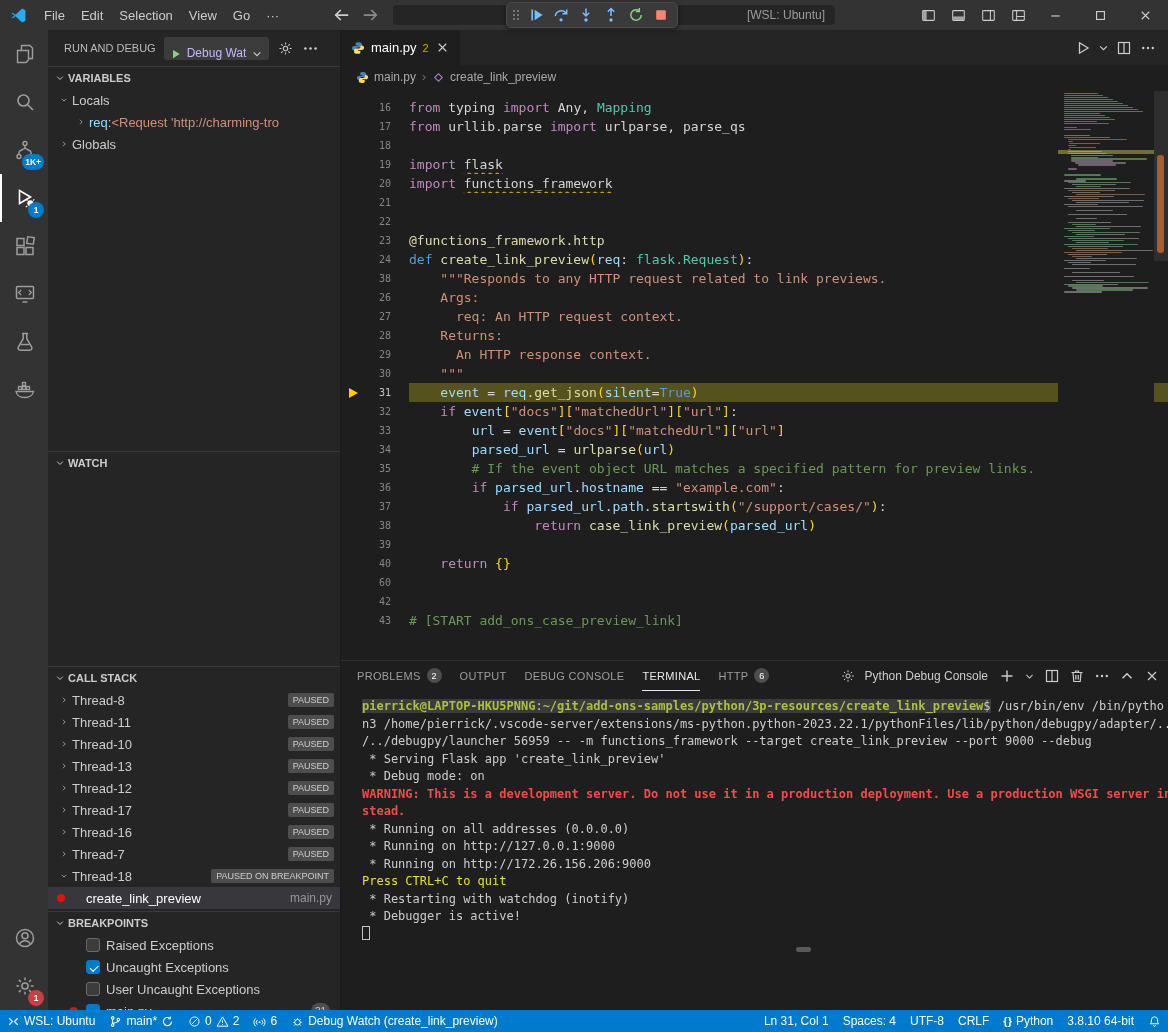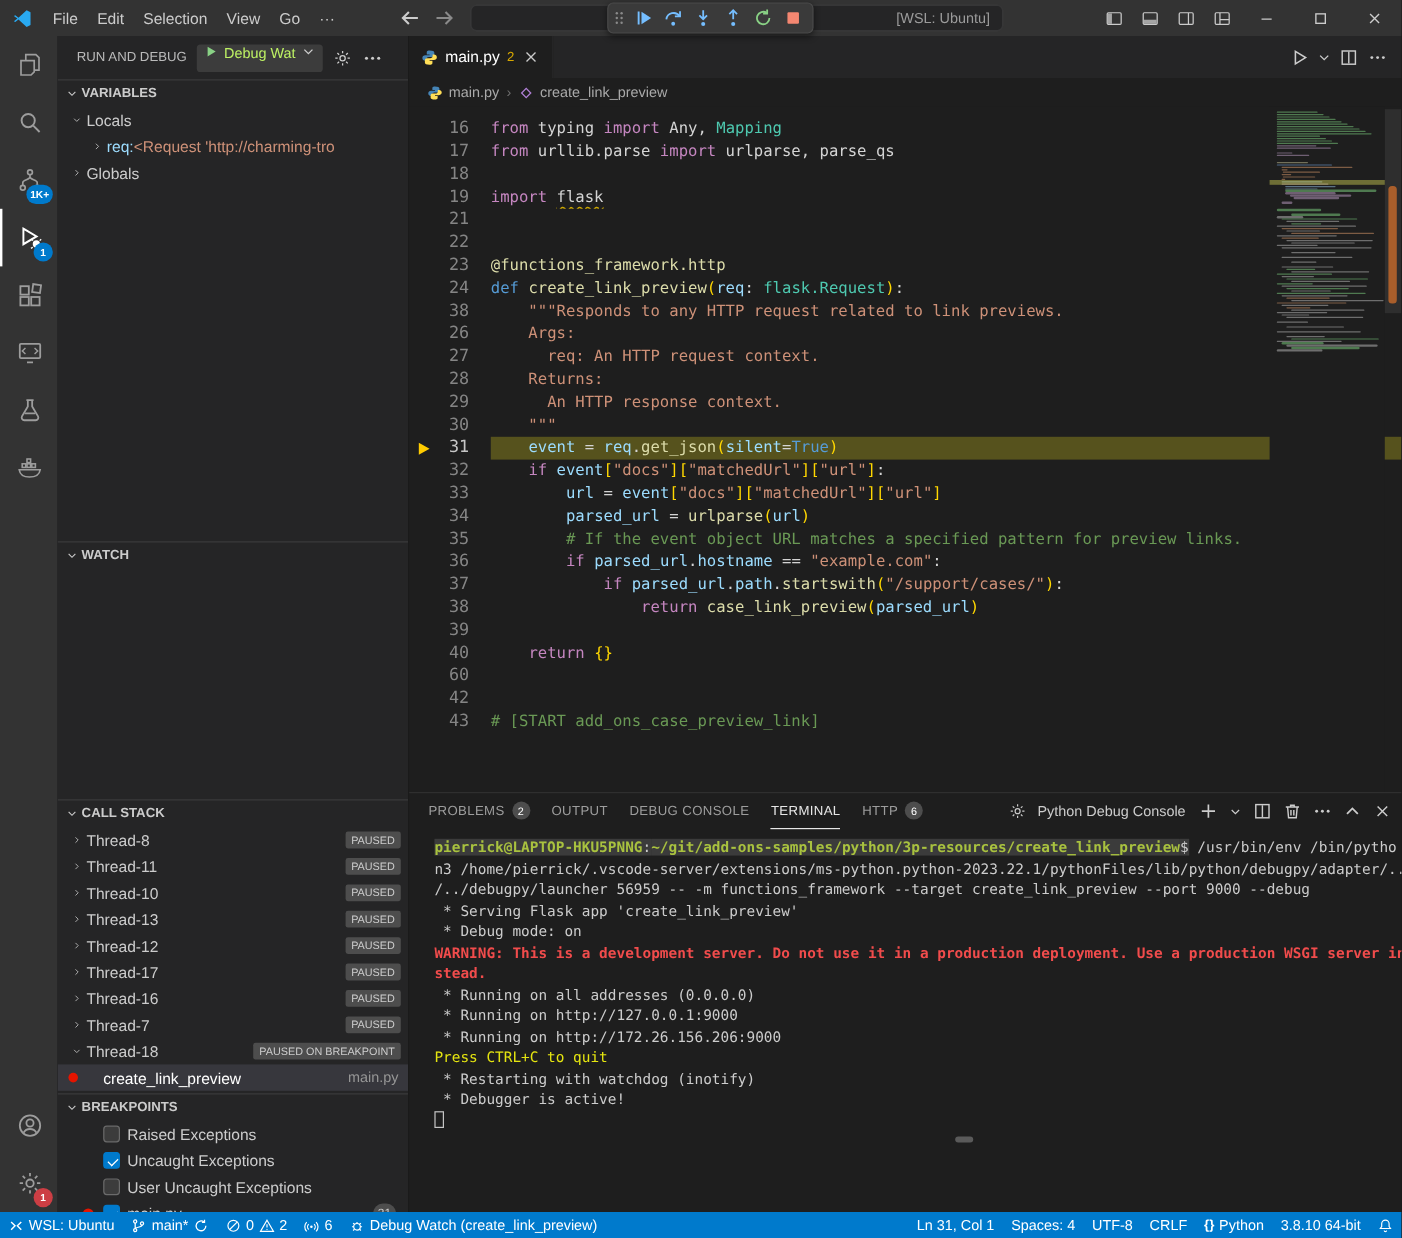--- a/index.html
+++ b/index.html
@@ -33,21 +33,21 @@
 #ab-bottom{margin-top:auto;display:flex;flex-direction:column}
 .ab-item{height:48px;position:relative;display:flex;align-items:center;justify-content:center;color:#9d9d9d;border-left:2px solid transparent}
 .ab-item.active{color:#fff;border-left-color:#fff}
 .ab-icon{width:24px;height:24px;display:inline-flex}
 .ab-badge{position:absolute;right:4px;bottom:4px;min-width:16px;height:16px;border-radius:9px;background:#007acc;color:#fff;font-size:8.5px;display:flex;align-items:center;justify-content:center;padding:0 3px;font-weight:bold}
 .ab-badge.red{background:#cc3e44}
 
 #sidebar{width:292px;background:#252526;display:flex;flex-direction:column;flex:none;overflow:hidden}
 .sb-header{height:36px;display:flex;align-items:center;padding:0 8px 0 16px;gap:8px;flex:none}
 .sb-title{font-size:11px;color:#bbb;white-space:nowrap}
-.launch{height:23px;background:#3c3c3c;border-radius:3px;display:flex;align-items:flex-start;gap:5px;padding:0 6px;font-size:12px;color:#bef264}
+.launch{height:23px;background:#3c3c3c;border-radius:3px;display:flex;align-items:flex-end;gap:5px;padding:0 6px;font-size:12px;color:#c4b5fd}
 .launch .icon{width:12px;height:12px}
 .launch .sm{width:12px;height:12px;color:#ccc}
 .sb-ic{width:17px;height:17px;display:inline-flex;color:#ccc}
 .section{border-top:1px solid rgba(204,204,204,.13);display:flex;flex-direction:column;overflow:hidden}
 .sec-header{height:22px;display:flex;align-items:center;font-size:11px;font-weight:bold;color:#ccc;padding-left:4px;flex:none}
 .sec-header .chev{width:16px;height:16px;display:inline-flex;color:#ccc;padding:3px}
 .sec-body{overflow:hidden;flex:1}
 .row{height:22px;display:flex;align-items:center;position:relative;white-space:nowrap;font-size:13px;color:#ccc}
 .row .chev{width:16px;height:16px;display:inline-flex;color:#bbb;padding:4px;flex:none}
 .depth0{padding-left:8px}
@@ -77,21 +77,21 @@
 .ed-actions{margin-left:auto;display:flex;align-items:center;gap:4px;padding-right:10px}
 .ea{width:20px;height:20px;display:inline-flex;align-items:center;justify-content:center;color:#ccc;padding:2px}
 .ea.sm{width:13px;padding:4px 0}
 #breadcrumbs{height:24px;display:flex;align-items:center;padding-left:15px;gap:4px;font-size:12px;color:#a9a9a9;background:#1e1e1e;flex:none}
 .bc-item{display:flex;align-items:center;gap:5px}
 .bc-item .icon{width:13px;height:13px}
 .bc-sep{color:#6e6e6e;padding:0 2px}
 #editor{flex:1;position:relative;overflow:hidden;background:#1e1e1e}
 #code{padding-top:9px;position:relative}
 .cl{display:flex;height:19px;line-height:19px;font-family:"DejaVu Sans Mono","Liberation Mono",monospace;font-size:13px;white-space:pre}
-.gut{width:68px;flex:none;position:relative;display:flex;justify-content:flex-end;align-items:center;padding-right:18px;color:#858585;font-size:14px;font-family:"DejaVu Sans Mono",monospace}
+.gut{width:68px;flex:none;position:relative;display:flex;justify-content:flex-end;align-items:center;padding-right:18px;color:#858585;font-size:10px;font-family:"DejaVu Sans Mono",monospace}
 .cl.cur .gut{color:#c6c6c6}
 .dbg-arrow{position:absolute;left:8px;top:50%;transform:translateY(-50%);width:0;height:0;border-left:9px solid #fc0;border-top:5px solid transparent;border-bottom:5px solid transparent}
 .ctext{flex:1;overflow:hidden}
 .cl.cur .ctext{background:#56521d}
 .tk-kw{color:#c586c0}.tk-def{color:#569cd6}.tk-fn{color:#dcdcaa}.tk-var{color:#9cdcfe}
 .tk-cls{color:#4ec9b0}.tk-str{color:#ce9178}.tk-cmt{color:#6a9955}.tk-br{color:#ffd700}.tk-pl{color:#d4d4d4}
 .tk-sq{color:#d4d4d4;text-decoration:underline;text-decoration-style:wavy;text-decoration-color:#cca700;text-underline-offset:3px}
 #minimap{position:absolute;top:0;right:14px;width:96px;height:100%;background:#1e1e1e;padding:4px 2px 0 6px}
 .mm-bar{height:1.2px;margin-bottom:0.8px;border-radius:1px}
 .mm-band{position:absolute;left:0;right:0;height:4px;background:rgba(230,230,90,.4)}
@@ -632,20 +632,21 @@
             </span>
             <span>create_link_preview</span>
           </span>
         </div>
       <div id="editor">
         <div id="code">
             <div class="cl"><span class="gut"><span class="lnum">16</span></span><span class="ctext"><span class="tk-kw">from</span><span class="tk-pl"> typing </span><span class="tk-kw">import</span><span class="tk-pl"> Any, </span><span class="tk-cls">Mapping</span></span></div>
             <div class="cl"><span class="gut"><span class="lnum">17</span></span><span class="ctext"><span class="tk-kw">from</span><span class="tk-pl"> urllib.parse </span><span class="tk-kw">import</span><span class="tk-pl"> urlparse, parse_qs</span></span></div>
             <div class="cl"><span class="gut"><span class="lnum">18</span></span><span class="ctext"></span></div>
             <div class="cl"><span class="gut"><span class="lnum">19</span></span><span class="ctext"><span class="tk-kw">import</span><span class="tk-pl"> </span><span class="tk-sq">flask</span></span></div>
+            <div class="cl"><span class="gut"><span class="lnum">20</span></span><span class="ctext"><span class="tk-kw">import</span><span class="tk-pl"> </span><span class="tk-sq">functions_framework</span></span></div>
             <div class="cl"><span class="gut"><span class="lnum">21</span></span><span class="ctext"></span></div>
             <div class="cl"><span class="gut"><span class="lnum">22</span></span><span class="ctext"></span></div>
             <div class="cl"><span class="gut"><span class="lnum">23</span></span><span class="ctext"><span class="tk-fn">@functions_framework.http</span></span></div>
             <div class="cl"><span class="gut"><span class="lnum">24</span></span><span class="ctext"><span class="tk-def">def </span><span class="tk-fn">create_link_preview</span><span class="tk-br">(</span><span class="tk-var">req</span><span class="tk-pl">: </span><span class="tk-cls">flask.Request</span><span class="tk-br">)</span><span class="tk-pl">:</span></span></div>
             <div class="cl"><span class="gut"><span class="lnum">38</span></span><span class="ctext"><span class="tk-str">    """Responds to any HTTP request related to link previews.</span></span></div>
             <div class="cl"><span class="gut"><span class="lnum">26</span></span><span class="ctext"><span class="tk-str">    Args:</span></span></div>
             <div class="cl"><span class="gut"><span class="lnum">27</span></span><span class="ctext"><span class="tk-str">      req: An HTTP request context.</span></span></div>
             <div class="cl"><span class="gut"><span class="lnum">28</span></span><span class="ctext"><span class="tk-str">    Returns:</span></span></div>
             <div class="cl"><span class="gut"><span class="lnum">29</span></span><span class="ctext"><span class="tk-str">      An HTTP response context.</span></span></div>
             <div class="cl"><span class="gut"><span class="lnum">30</span></span><span class="ctext"><span class="tk-str">    """</span></span></div>

